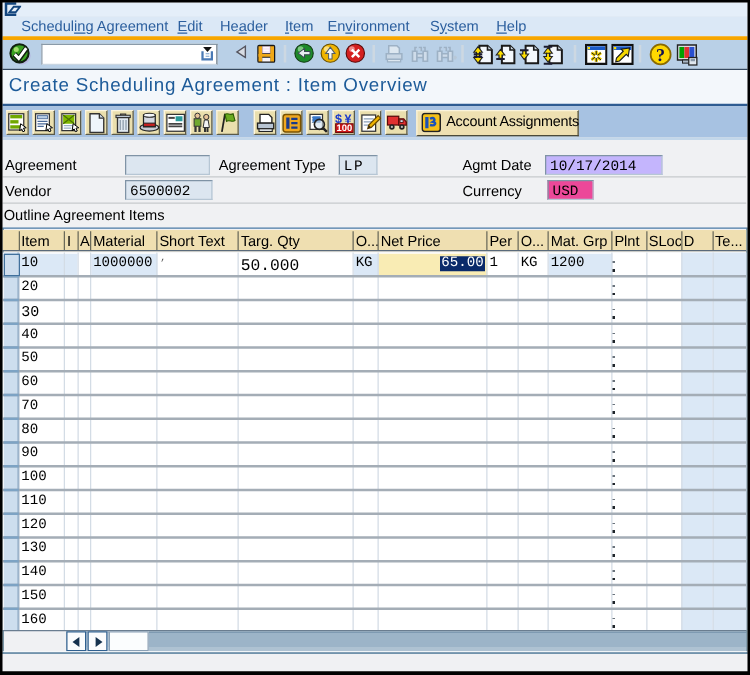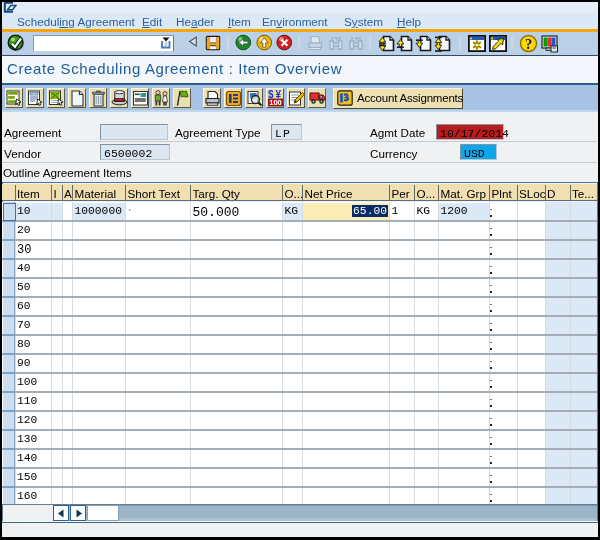--- a/index.html
+++ b/index.html
@@ -265,29 +265,29 @@
 <div class="abs" style="left:2px;top:112px;right:2px;height:72px;background:#f0f1f3"></div>
 <div class="abs" style="left:2px;top:140.5px;width:595px;height:1px;background:#c6cacd"></div>
 <div class="abs" style="left:2px;top:161.5px;width:595px;height:1px;background:#c6cacd"></div>
 <div class="abs lbl" style="left:4px;top:126px">Agreement</div>
 <div class="abs" style="left:100px;top:124px;width:68px;height:16px;background:#dce6f0;border:1px solid #7f93a5;border-bottom-color:#b6c6d4;border-right-color:#b6c6d4"></div>
 <div class="abs lbl" style="left:175px;top:126px">Agreement Type</div>
 <div class="abs" style="left:271px;top:124px;width:31px;height:16px;background:#dce6f0;border:1px solid #7f93a5;border-bottom-color:#b6c6d4;border-right-color:#b6c6d4">
       <span class="mono" style="font-size:11.5px;color:#000;position:absolute;left:3px;top:1.5px;letter-spacing:1.2px">LP</span>
     </div>
 <div class="abs lbl" style="left:370px;top:126px">Agmt Date</div>
-<div class="abs" style="left:436px;top:124px;width:68px;height:16px;background:#b91c1c;border:1px solid #7f93a5;border-bottom-color:#b6c6d4;border-right-color:#b6c6d4">
+<div class="abs" style="left:436px;top:124px;width:94px;height:16px;background:#c4b5fd;border:1px solid #7f93a5;border-bottom-color:#b6c6d4;border-right-color:#b6c6d4">
       <span class="mono" style="font-size:11.5px;color:#000;position:absolute;left:3px;top:1.5px;">10/17/2014</span>
     </div>
 <div class="abs lbl" style="left:4px;top:147px">Vendor</div>
 <div class="abs" style="left:100px;top:144px;width:70px;height:16px;background:#dce6f0;border:1px solid #7f93a5;border-bottom-color:#b6c6d4;border-right-color:#b6c6d4">
       <span class="mono" style="font-size:11.5px;color:#000;position:absolute;left:3px;top:1.5px;">6500002</span>
     </div>
 <div class="abs lbl" style="left:370px;top:147px">Currency</div>
-<div class="abs" style="left:460px;top:144px;width:37px;height:16px;background:#0ea5e9;border:1px solid #7f93a5;border-bottom-color:#b6c6d4;border-right-color:#b6c6d4">
+<div class="abs" style="left:438px;top:144px;width:37px;height:16px;background:#ec4899;border:1px solid #7f93a5;border-bottom-color:#b6c6d4;border-right-color:#b6c6d4">
       <span class="mono" style="font-size:11.5px;color:#000;position:absolute;left:3px;top:1.5px;">USD</span>
     </div>
 <div class="abs lbl" style="left:3px;top:165.5px">Outline Agreement Items</div>
 <div class="abs" style="left:1.5px;top:182px;width:596px;height:340.5px;border:1.2px solid #54788c;border-top-color:#4a7aa6;background:transparent"></div>
 <div class="abs" style="left:2px;top:184px;width:595px;height:16.5px;background:#efdfb1;border-bottom:1.5px solid #5a6a7a"></div>
 <div class="abs" style="left:14.5px;top:185px;width:1px;height:14.5px;background:#6a6a5a"></div>
 <div class="abs" style="left:17px;top:187px;font-size:11.7px;color:#000;white-space:nowrap;overflow:hidden;width:34.5px">Item</div>
 <div class="abs" style="left:51.0px;top:185px;width:1px;height:14.5px;background:#6a6a5a"></div>
 <div class="abs" style="left:53.5px;top:187px;font-size:11.7px;color:#000;white-space:nowrap;overflow:hidden;width:8.5px">I</div>
 <div class="abs" style="left:61.5px;top:185px;width:1px;height:14.5px;background:#6a6a5a"></div>

